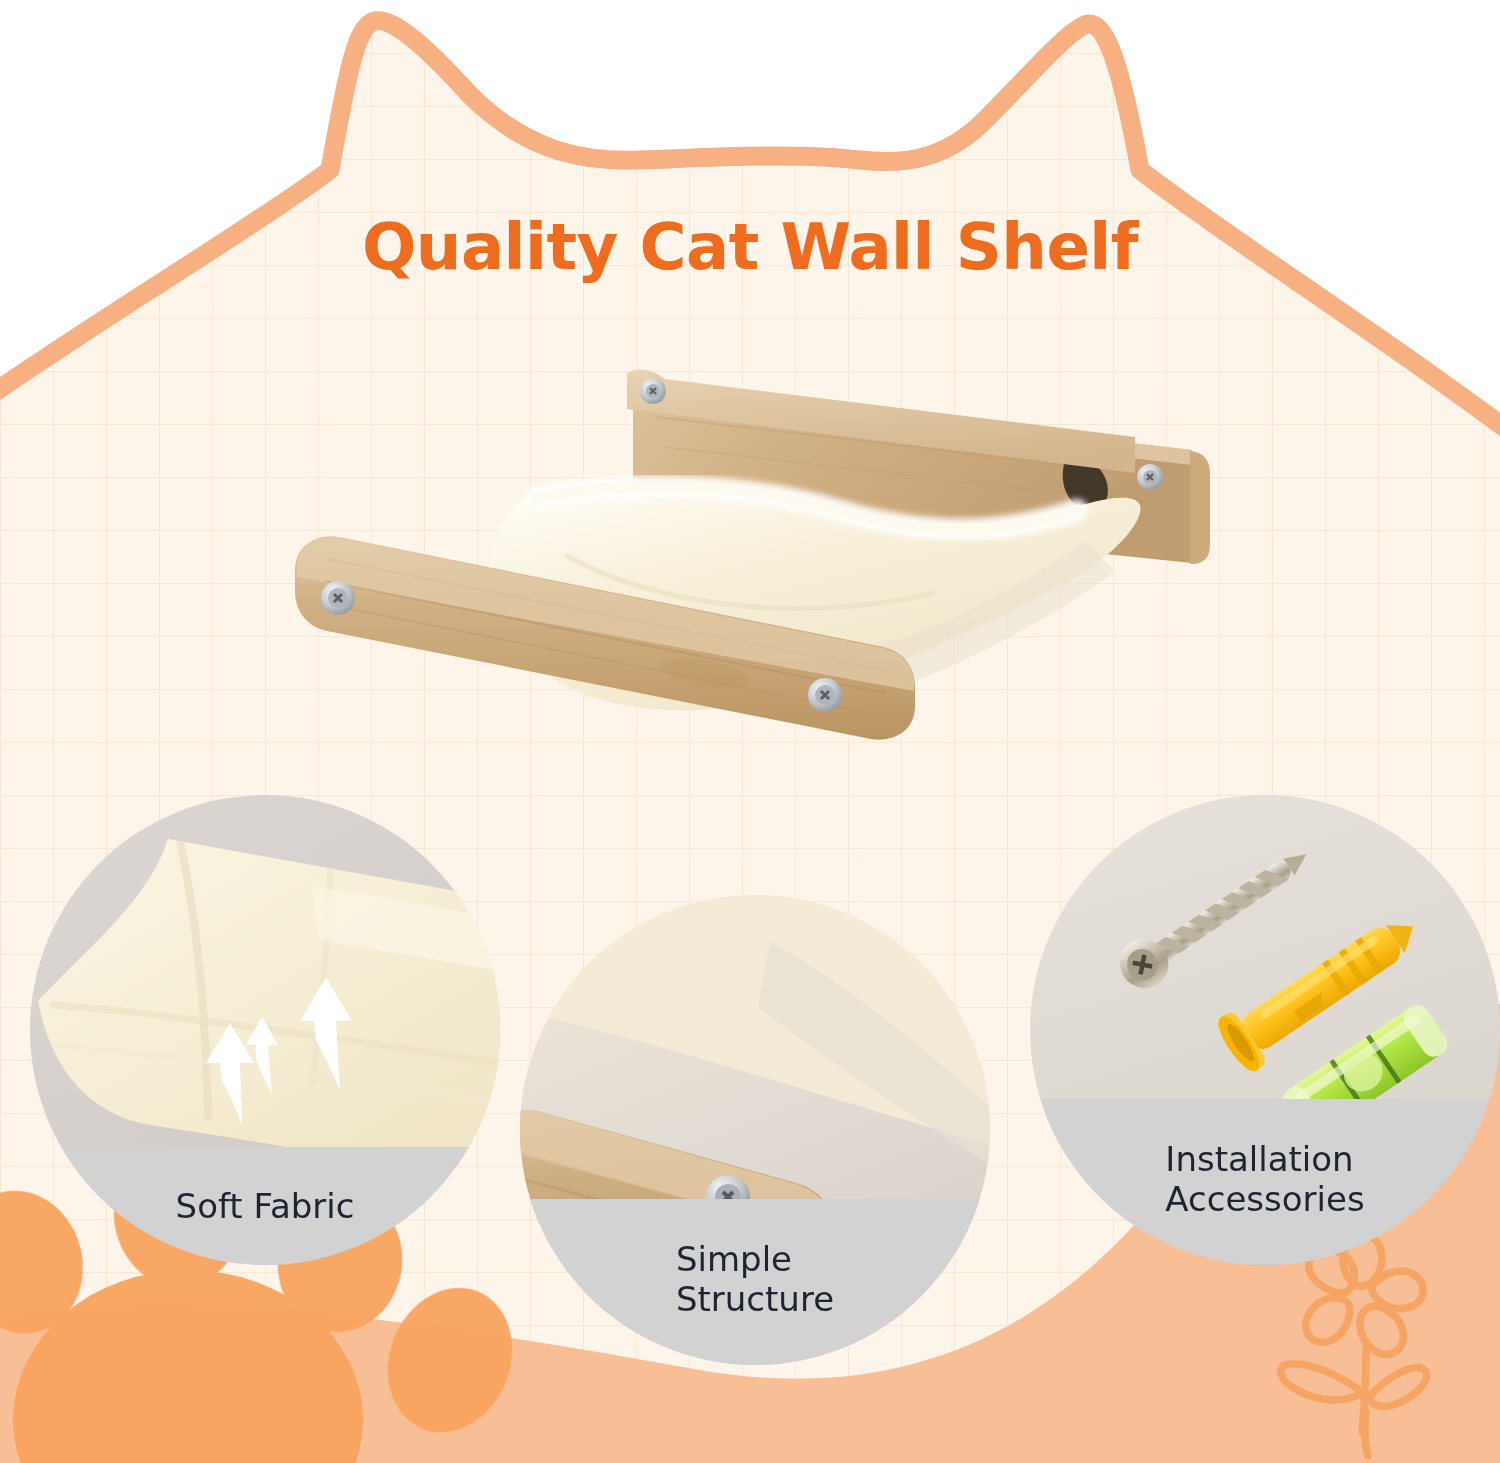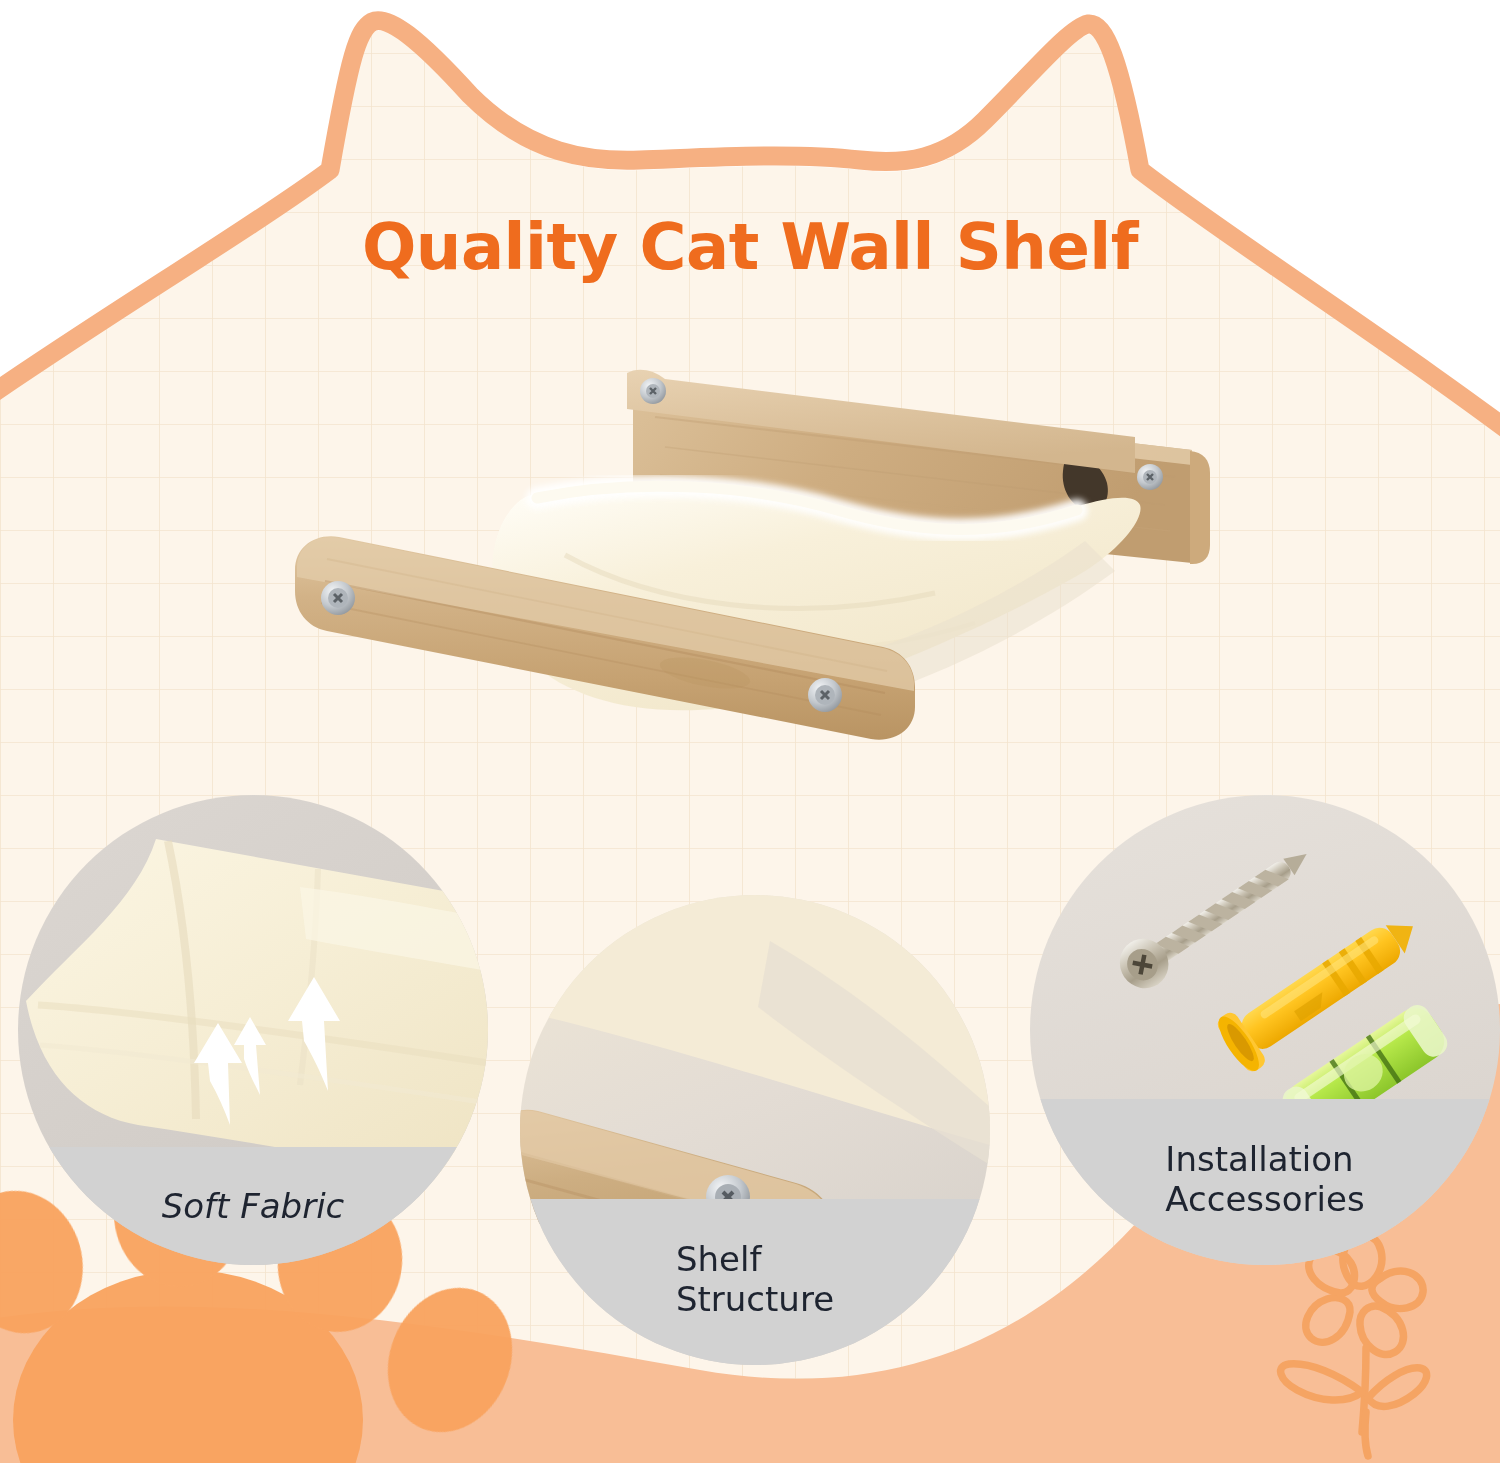--- a/index.html
+++ b/index.html
@@ -39,21 +39,21 @@
     background:#D2D2D2;
     display:flex;align-items:center;justify-content:center;
     text-align:left;
     color:#1E2430;
     font-family:"DejaVu Sans", sans-serif;
     font-size:34px;font-weight:400;
     line-height:1.18;
     z-index:4;
   }
 
-  #feature-1{left:18px;  top:795px;  width:470px;height:470px;font-style:italic;}
+  #feature-1{left:30px;  top:795px;  width:470px;height:470px;}
   #feature-1 .feat-band{height:118px;}
   #feature-2{left:520px; top:895px;  width:470px;height:470px;}
   #feature-2 .feat-band{height:160px;padding-bottom:6px;}
   #feature-3{left:1030px;top:795px;  width:470px;height:470px;}
   #feature-3 .feat-band{height:160px;padding-bottom:6px;}
 
   .feat-label-2line{white-space:pre-line;}
 </style>
 </head>
 <body>
@@ -324,21 +324,21 @@
       <path d="M -20 278 L 300 366" stroke="#B08A59" stroke-width="3" opacity="0.32" fill="none"></path>
       <path d="M -20 306 L 296 394" stroke="#B08A59" stroke-width="2.4" opacity="0.26" fill="none"></path>
       <path d="M -14 254 L 302 342" stroke="#D3B68E" stroke-width="2.4" opacity="0.35" fill="none"></path>
 
       <g>
         <circle cx="208" cy="302" r="22" fill="url(#f2screw)"></circle>
         <circle cx="208" cy="302" r="13" fill="#A9AFB5"></circle>
         <path d="M203 297 L213 307 M213 297 L203 307" stroke="#565C62" stroke-width="4"></path>
       </g>
     </svg>
-    <div class="feat-band feat-label-2line">Shelf
+    <div class="feat-band feat-label-2line">Simple
 Structure</div>
   </div>
 
   <div class="feature" id="feature-3">
     <svg class="art" viewBox="0 0 470 470" preserveAspectRatio="xMidYMid slice">
       <defs>
         <linearGradient id="f3bg" x1="0" y1="0" x2="0.3" y2="1">
           <stop offset="0%" stop-color="#E6E1DB"></stop>
           <stop offset="100%" stop-color="#DAD4CE"></stop>
         </linearGradient>

